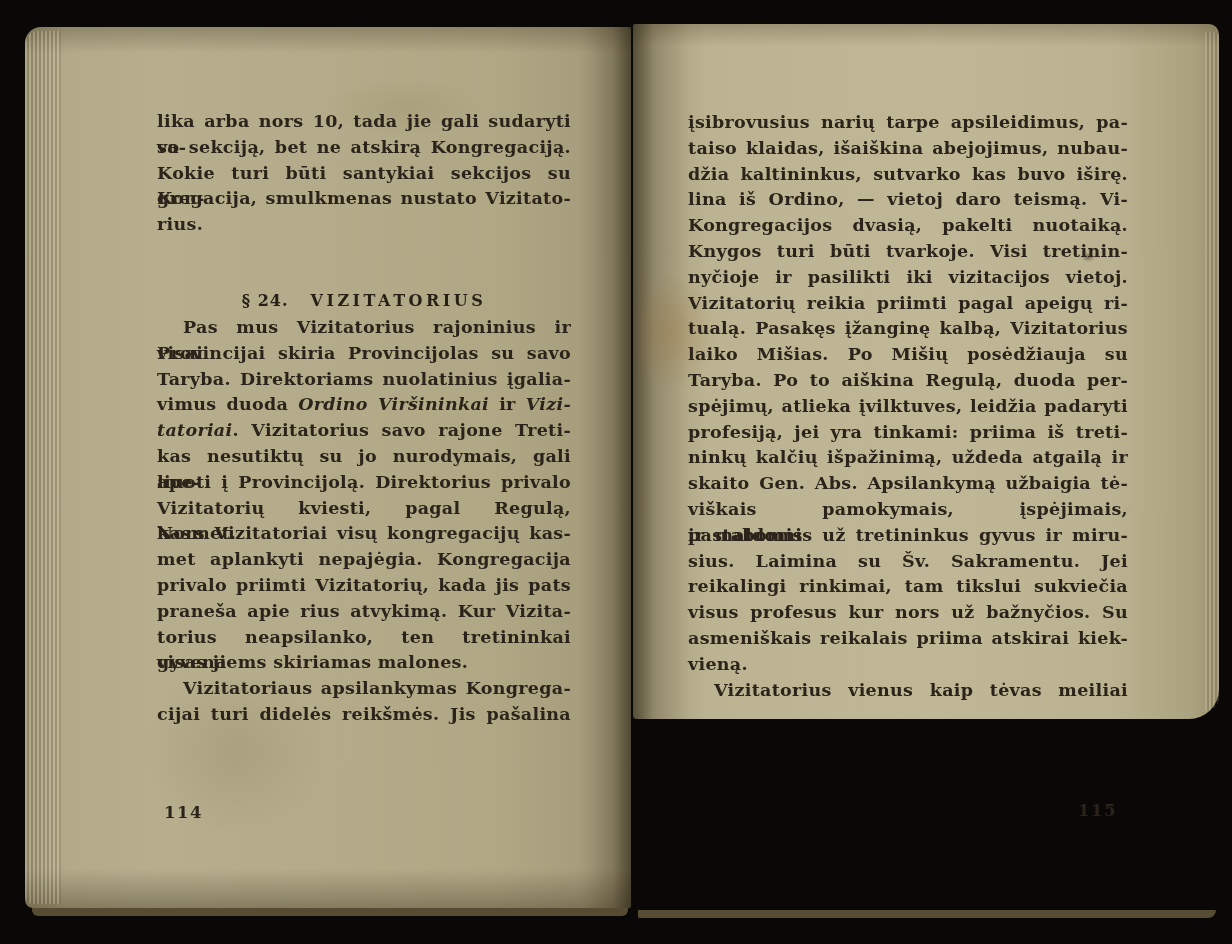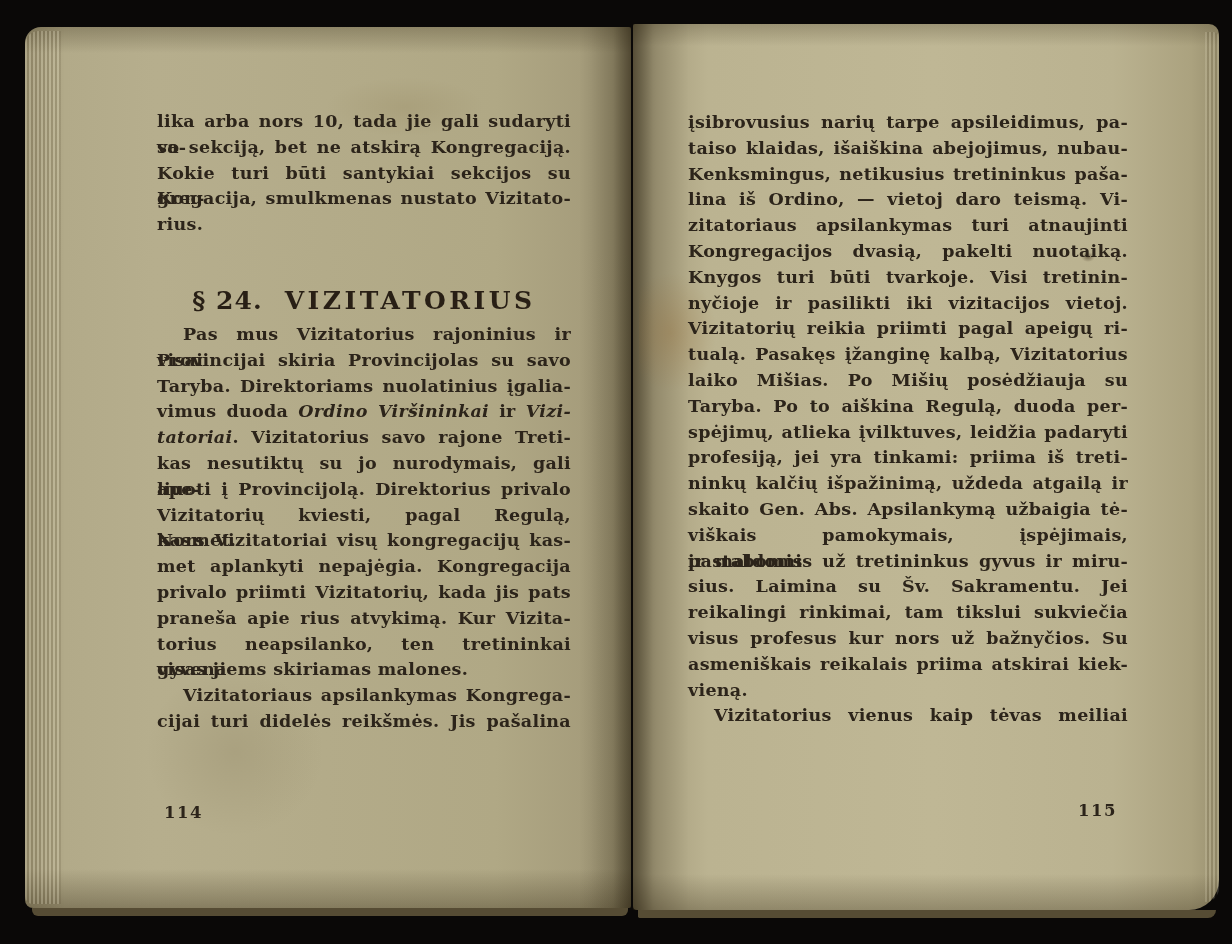--- a/index.html
+++ b/index.html
@@ -11,21 +11,21 @@
   
   .page{position:absolute;box-sizing:border-box;}
   .page-left{
     left:25px;top:27px;width:606px;height:881px;
     border-radius:16px 2px 2px 8px;
     background:
       linear-gradient(180deg, rgba(58,48,26,.30) 0px, rgba(58,48,26,0) 26px, rgba(58,48,26,0) 842px, rgba(58,48,26,.38) 881px),
       linear-gradient(90deg, #9b9272 0px, #b2aa89 40px, #b6ae8d 130px, #b3ab89 300px, #b0a885 470px, #a59c7b 565px, #8c8363 606px);
   }
   .page-right{
-    left:633px;top:24px;width:586px;height:886px;
+    left:633px;top:24px;width:586px;height:695px;
     border-radius:2px 10px 30px 4px;
     background:
       linear-gradient(180deg, rgba(58,48,26,.26) 0px, rgba(58,48,26,0) 22px, rgba(58,48,26,0) 850px, rgba(58,48,26,.34) 886px),
       linear-gradient(90deg, #8d8465 0px, #a89f7e 24px, #bbb391 75px, #bfb795 300px, #bab290 480px, #aba27f 558px, #9a9170 586px);
   }
   .fore-edge{
     position:absolute;left:0;top:4px;bottom:4px;width:36px;
     border-radius:14px 0 0 8px;
     background:repeating-linear-gradient(90deg,
       rgba(250,244,220,.20) 0px, rgba(250,244,220,.20) 2px,
@@ -65,21 +65,21 @@
   }
   .tf-left{left:132px;top:82px;width:414px;}
   .tf-right{left:55px;top:86px;width:440px;}
   .line{
     height:25.8px;line-height:25.8px;
     text-align:justify;text-align-last:justify;text-justify:inter-word;
   }
   .line.last{text-align-last:left;}
   .line.indent{text-indent:26px;}
   .block-heading{
-    text-align:center;margin:49px 0 7px;font-size:25px;line-height:28px;
+    text-align:center;margin:49px 0 0;font-size:16px;line-height:28px;
     color:#281f15;
   }
   .heading-prefix{margin-right:22px;letter-spacing:1px;}
   .heading-title{letter-spacing:3.5px;}
   .page-num{
     position:absolute;font-size:16.5px;font-weight:bold;color:#2c241a;letter-spacing:1.5px;
   }
   .pn-left{left:139px;top:776px;}
   .pn-right{right:102px;top:777px;}
 </style>
@@ -128,23 +128,22 @@
 
   <div class="page page-right">
     <div class="gutter-shadow-right"></div>
     <div class="stain s1"></div>
     <div class="stain s2"></div>
     <div class="right-edge"></div>
     <div class="text-flow tf-right">
         <div>
           <div class="line">įsibrovusius narių tarpe apsileidimus, pa-</div>
           <div class="line">taiso klaidas, išaiškina abejojimus, nubau-</div>
-          <div class="line">Kenksmingus, netikusius tretininkus paša-</div>
+          <div class="line">džia kaltininkus, sutvarko kas buvo iširę.</div>
           <div class="line">lina iš Ordino, — vietoj daro teismą. Vi-</div>
-          <div class="line">zitatoriaus apsilankymas turi atnaujinti</div>
           <div class="line">Kongregacijos dvasią, pakelti nuotaiką.</div>
           <div class="line">Knygos turi būti tvarkoje. Visi tretinin-</div>
           <div class="line">nyčioje ir pasilikti iki vizitacijos vietoj.</div>
           <div class="line">Vizitatorių reikia priimti pagal apeigų ri-</div>
           <div class="line">tualą. Pasakęs įžanginę kalbą, Vizitatorius</div>
           <div class="line">laiko Mišias. Po Mišių posėdžiauja su</div>
           <div class="line">Taryba. Po to aiškina Regulą, duoda per-</div>
           <div class="line">spėjimų, atlieka įvilktuves, leidžia padaryti</div>
           <div class="line">profesiją, jei yra tinkami: priima iš treti-</div>
           <div class="line">ninkų kalčių išpažinimą, uždeda atgailą ir</div>

